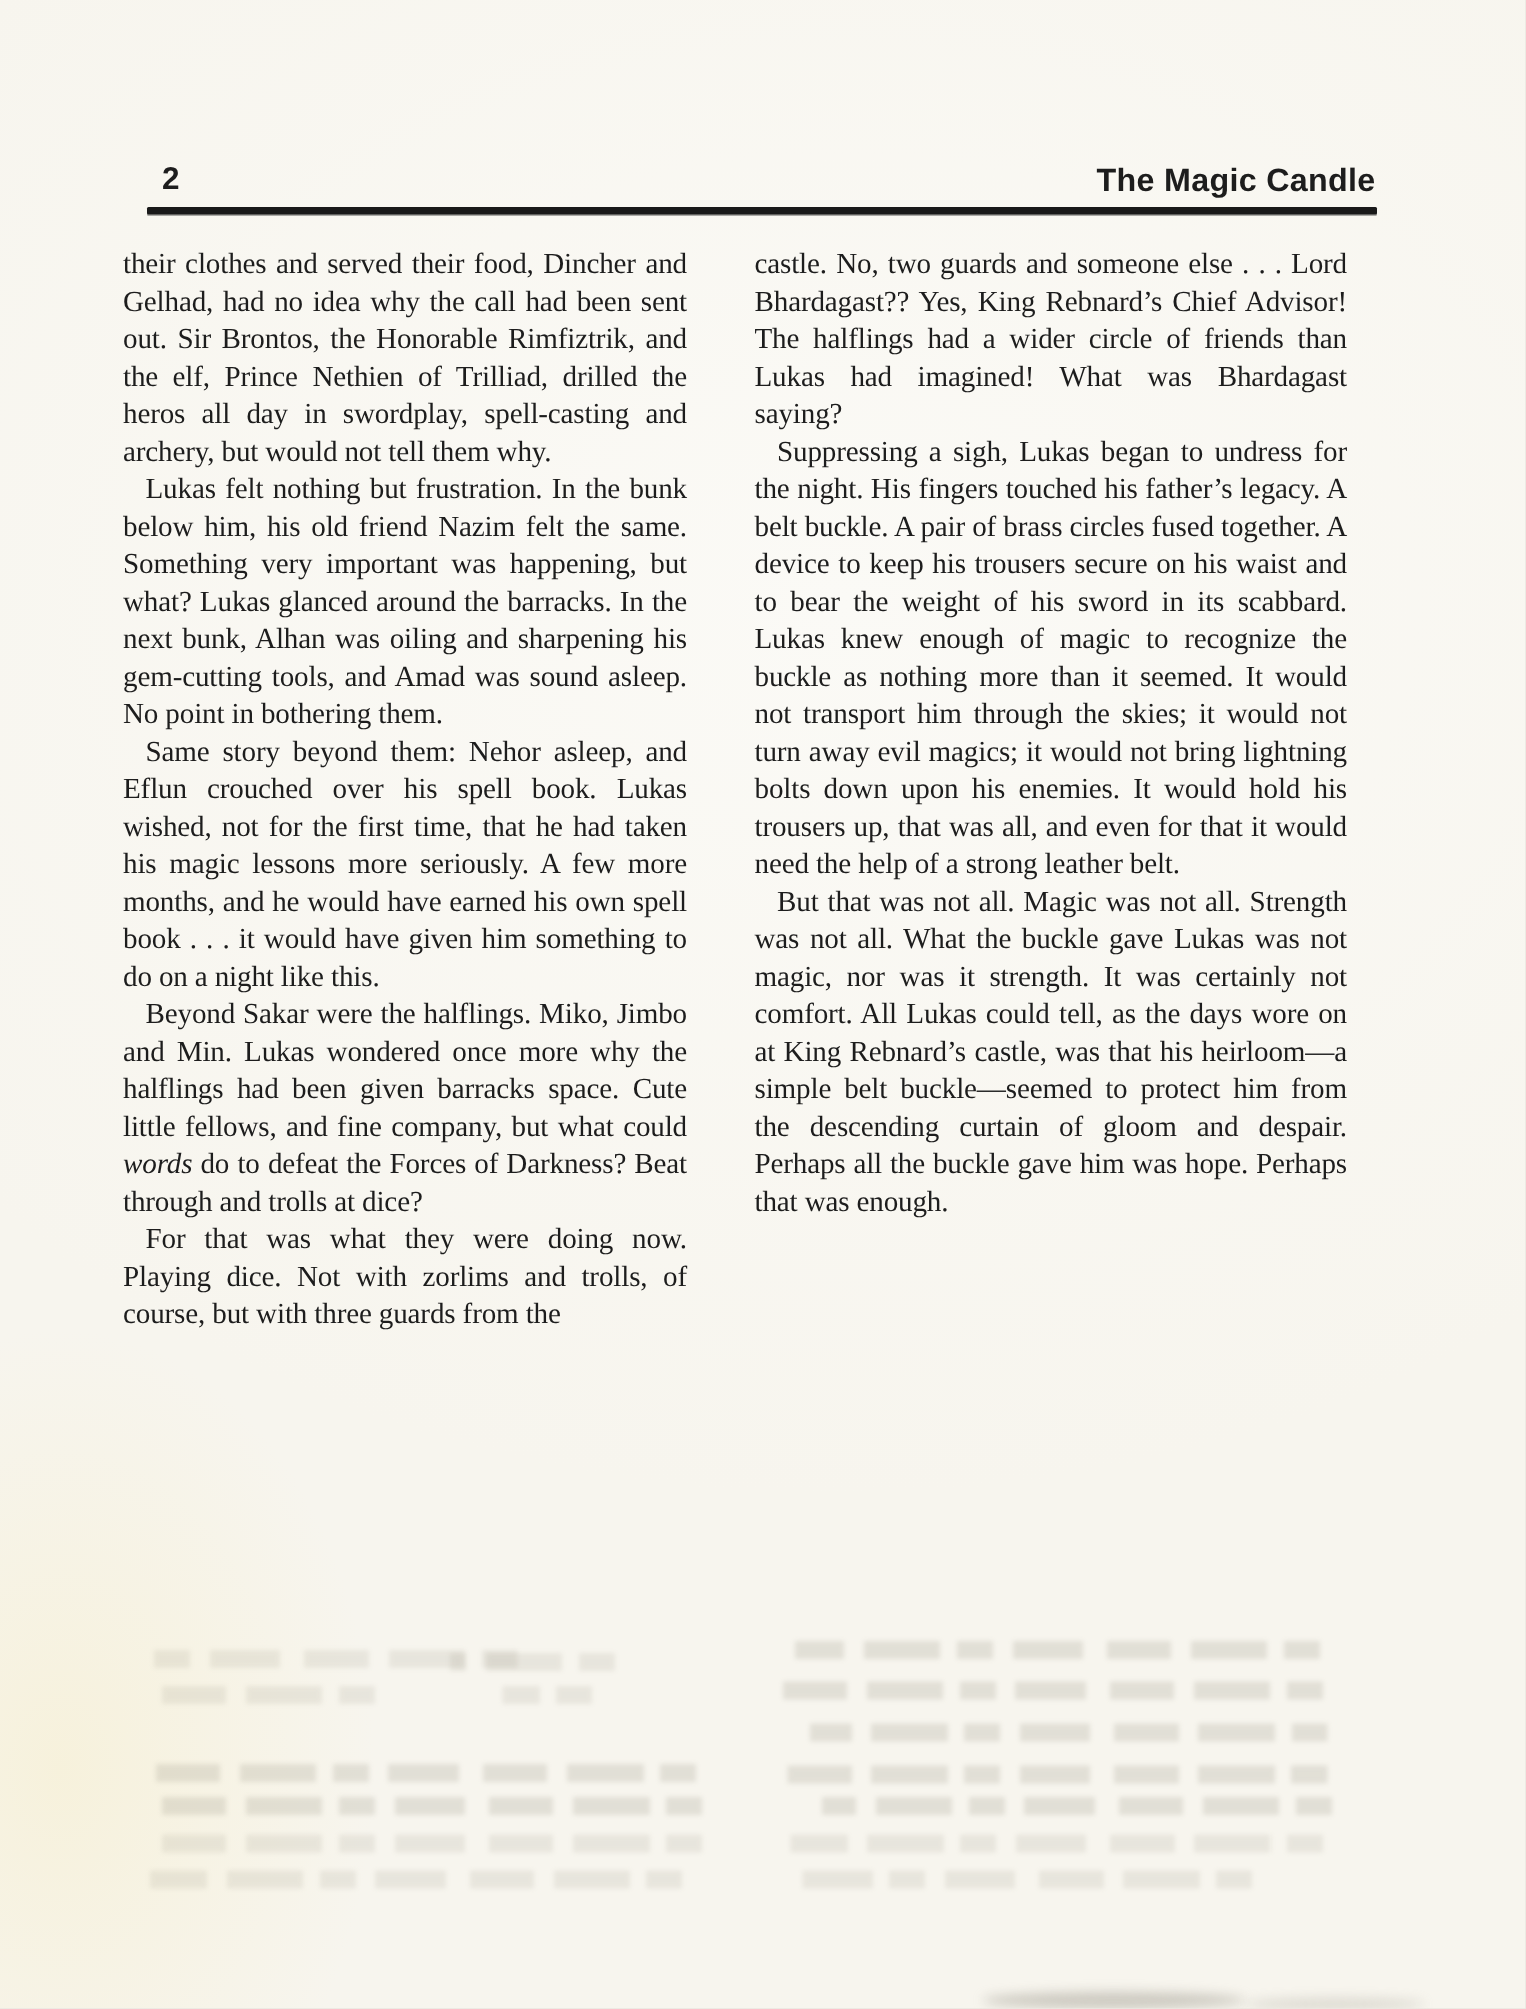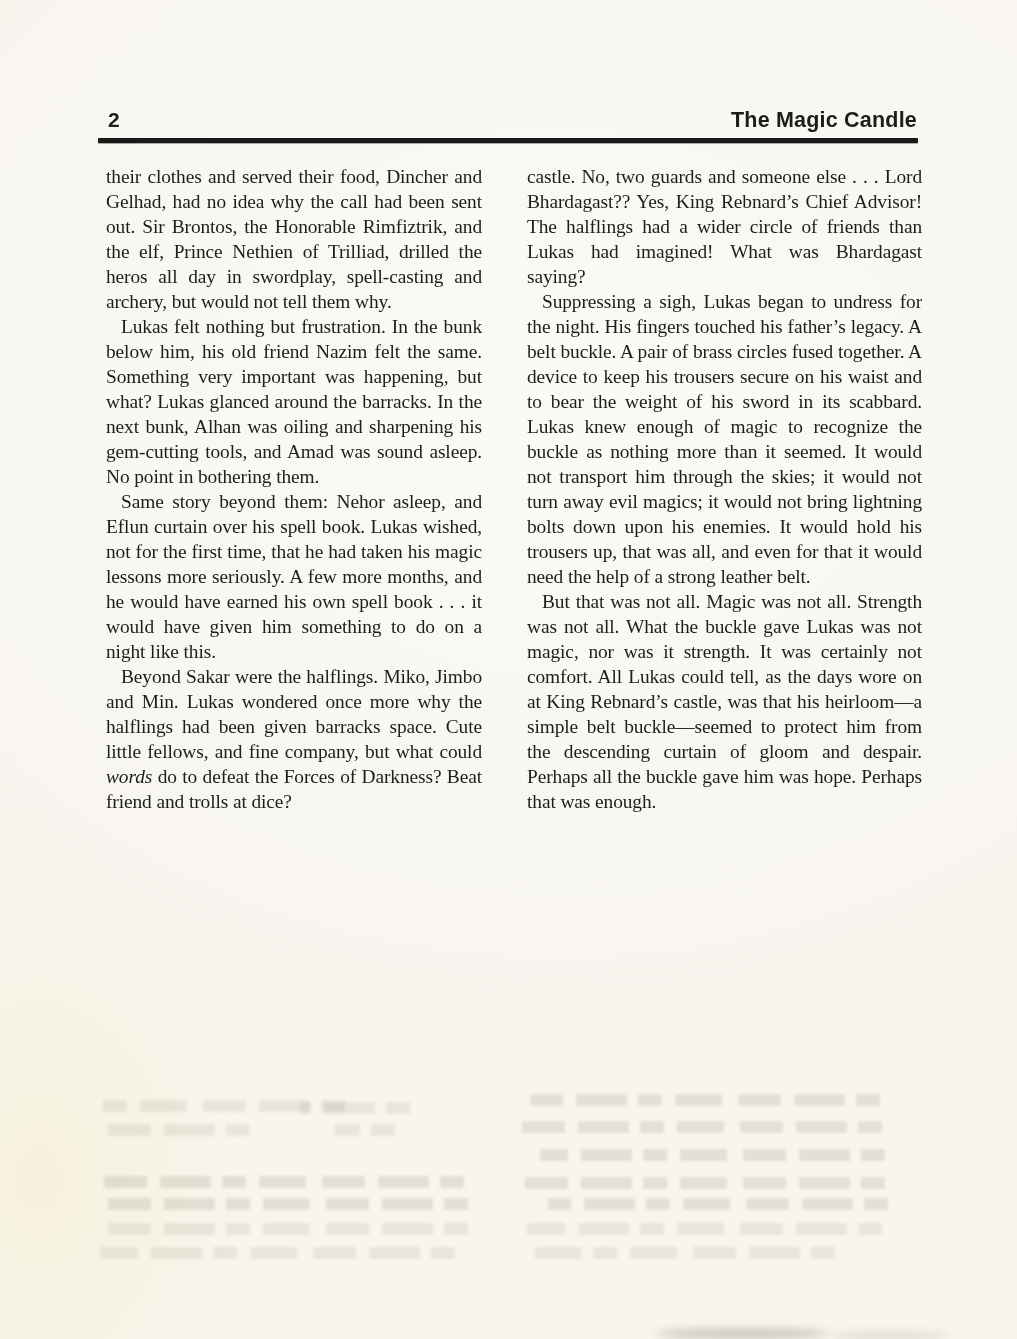--- a/index.html
+++ b/index.html
@@ -12,21 +12,21 @@
       radial-gradient(ellipse 300px 420px at 40px 1180px, rgba(246,238,205,.55), rgba(246,238,205,0) 70%),
       radial-gradient(ellipse 900px 700px at 55% 30%, #fbfaf6, #f7f5ee 85%);
     overflow:hidden;
     color:#1d1d1d;
   }
   .header{position:absolute;left:98px;width:819px;top:106px;height:40px;
     font-family:"Liberation Sans", sans-serif;font-weight:bold;}
   .page-number{position:absolute;left:10px;top:2px;font-size:21px;}
   .page-title{position:absolute;left:16px;right:0;top:2px;text-align:right;font-size:21.5px;letter-spacing:.2px;}
   .header-rule{position:absolute;left:98px;top:138px;width:820px;height:5px;background:#191919;border-radius:1px;box-shadow:0 1px 0 rgba(25,25,25,.35);}
-  .columns{position:absolute;left:106px;top:164px;width:816px;display:flex;gap:45px;}
+  .columns{position:absolute;left:82px;top:164px;width:816px;display:flex;gap:45px;}
   .column{font-size:19.4px;line-height:25px;text-align:justify;letter-spacing:-0.1px;}
   .col-left{width:376px;}
   .col-right{width:395px;}
   .para{margin:0;}
   .para.indent{text-indent:15px;}
   .para em{font-style:italic;}
   
   .ghost{position:absolute;height:12px;filter:blur(1.6px);transform:scaleX(-1);
     background:repeating-linear-gradient(90deg,
       #8f8a79 0 24px, transparent 24px 35px,
@@ -46,22 +46,23 @@
   <div class="header">
     <span class="page-number">2</span>
     <span class="page-title">The Magic Candle</span>
   </div>
   <div class="header-rule"></div>
 
   <div class="columns">
     <div class="column col-left">
       <p class="para"><span>their clothes and served their food, Dincher and Gelhad, had no idea why the call had been sent out. Sir Brontos, the Honorable Rimfiztrik, and the elf, Prince Nethien of Trilliad, drilled the heros all day in swordplay, spell-casting and archery, but would not tell them why.</span></p>
       <p class="para indent"><span>Lukas felt nothing but frustration. In the bunk below him, his old friend Nazim felt the same. Something very important was happening, but what? Lukas glanced around the barracks. In the next bunk, Alhan was oiling and sharpening his gem-cutting tools, and Amad was sound asleep. No point in bothering them.</span></p>
-      <p class="para indent"><span>Same story beyond them: Nehor asleep, and Eflun curtain over his spell book. Lukas wished, not for the first time, that he had taken his magic lessons more seriously. A few more months, and he would have earned his own spell book . . . it would have given him something to do on a night like this.</span></p>
-      <p class="para indent"><span>Beyond Sakar were the halflings. Miko, Jimbo and Min. Lukas wondered once more why the halflings had been given barracks space. Cute little fellows, and fine company, but what could </span><em>words</em><span> do to defeat the Forces of Darkness? Beat friend and trolls at dice?</span></p>
+      <p class="para indent"><span>Same story beyond them: Nehor asleep, and Eflun crouched over his spell book. Lukas wished, not for the first time, that he had taken his magic lessons more seriously. A few more months, and he would have earned his own spell book . . . it would have given him something to do on a night like this.</span></p>
+      <p class="para indent"><span>Beyond Sakar were the halflings. Miko, Jimbo and Min. Lukas wondered once more why the halflings had been given barracks space. Cute little fellows, and fine company, but what could </span><em>words</em><span> do to defeat the Forces of Darkness? Beat through and trolls at dice?</span></p>
+      <p class="para indent"><span>For that was what they were doing now. Playing dice. Not with zorlims and trolls, of course, but with three guards from the</span></p>
     </div>
     <div class="column col-right">
       <p class="para"><span>castle. No, two guards and someone else . . . Lord Bhardagast?? Yes, King Rebnard’s Chief Advisor! The halflings had a wider circle of friends than Lukas had imagined! What was Bhardagast saying?</span></p>
       <p class="para indent"><span>Suppressing a sigh, Lukas began to undress for the night. His fingers touched his father’s legacy. A belt buckle. A pair of brass circles fused together. A device to keep his trousers secure on his waist and to bear the weight of his sword in its scabbard. Lukas knew enough of magic to recognize the buckle as nothing more than it seemed. It would not transport him through the skies; it would not turn away evil magics; it would not bring lightning bolts down upon his enemies. It would hold his trousers up, that was all, and even for that it would need the help of a strong leather belt.</span></p>
       <p class="para indent"><span>But that was not all. Magic was not all. Strength was not all. What the buckle gave Lukas was not magic, nor was it strength. It was certainly not comfort. All Lukas could tell, as the days wore on at King Rebnard’s castle, was that his heirloom—a simple belt buckle—seemed to protect him from the descending curtain of gloom and despair. Perhaps all the buckle gave him was hope. Perhaps that was enough.</span></p>
     </div>
   </div>
 
   <div>
     <div class="ghost" style="left:100px;top:1100px;width:245px;"></div>

